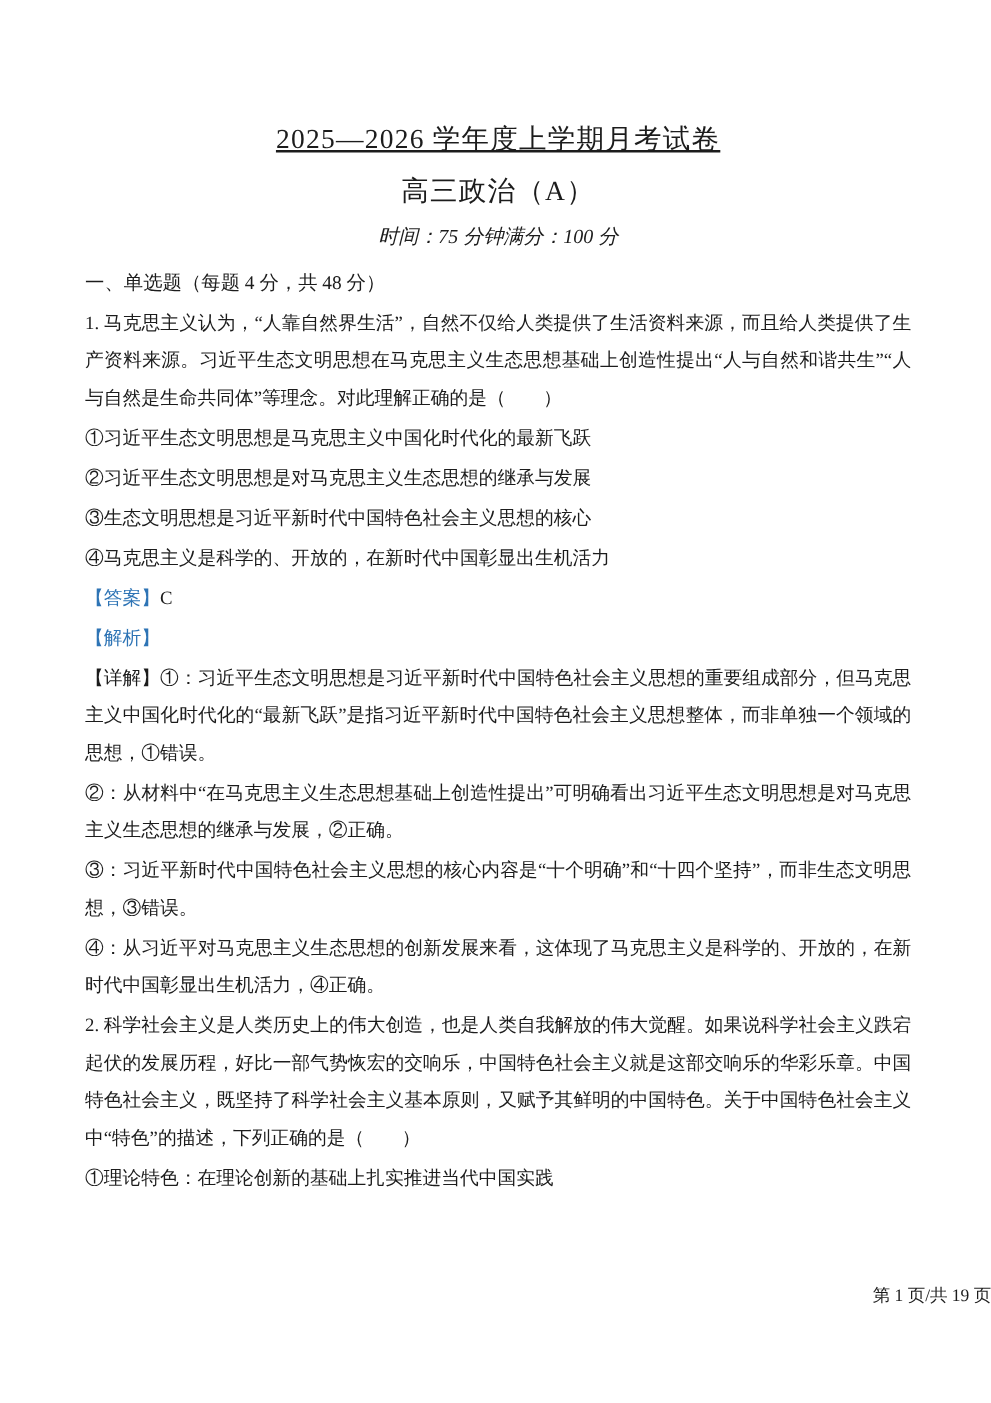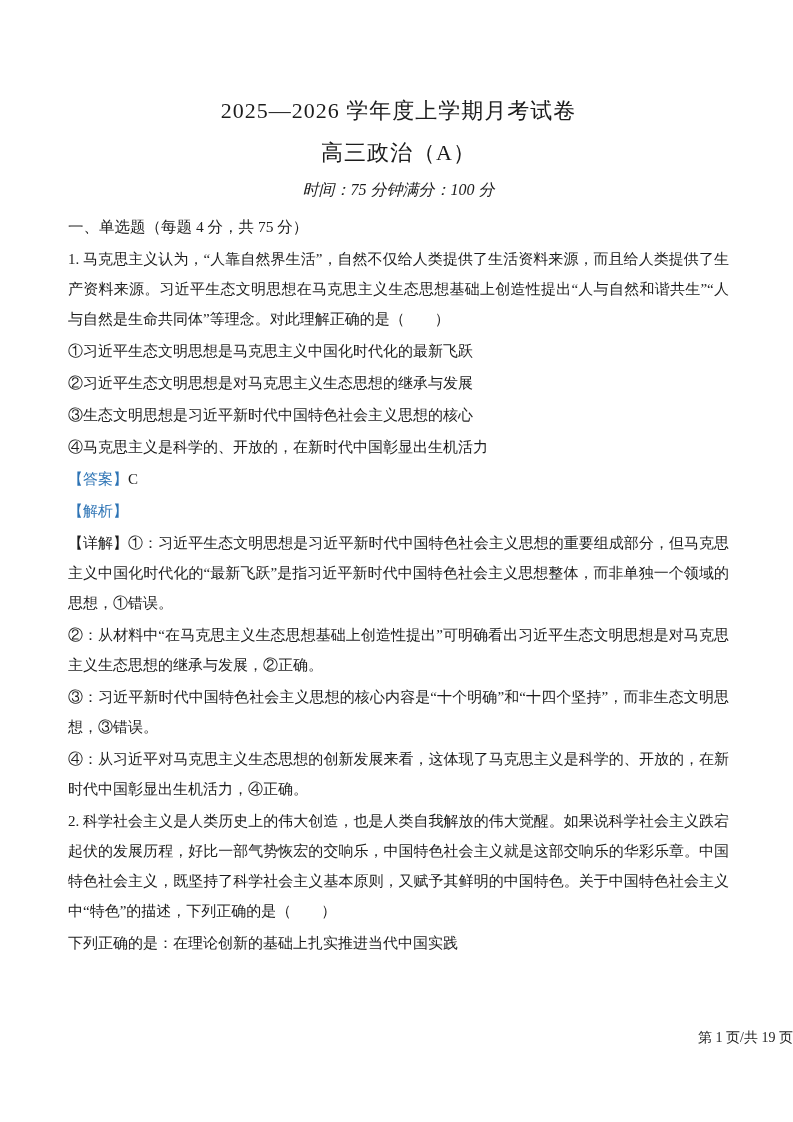--- a/index.html
+++ b/index.html
@@ -19,20 +19,21 @@
   .content {
     padding: 96px 64px 0 68px;
   }
   .doc-title {
     font-size: 22px;
     line-height: 30px;
     text-align: center;
     font-weight: 500;
     margin: 0 0 12px 0;
     letter-spacing: 1px;
+    text-decoration: underline;
   }
   .doc-subtitle {
     font-size: 22px;
     line-height: 30px;
     text-align: center;
     font-weight: 500;
     margin: 0 0 10px 0;
     letter-spacing: 1px;
   }
   .doc-meta {
@@ -89,21 +90,21 @@
 </head>
 <body>
 
 <div class="page">
   <div class="content">
 
     <h1 class="doc-title">2025—2026 学年度上学期月考试卷</h1>
     <h2 class="doc-subtitle">高三政治（A）</h2>
     <div class="doc-meta">时间：75 分钟满分：100 分</div>
 
-    <div class="section-header">一、单选题（每题 4 分，共 75 分）</div>
+    <div class="section-header">一、单选题（每题 4 分，共 48 分）</div>
 
     <p class="body-line">1. 马克思主义认为，“人靠自然界生活”，自然不仅给人类提供了生活资料来源，而且给人类提供了生产资料来源。习近平生态文明思想在马克思主义生态思想基础上创造性提出“人与自然和谐共生”“人与自然是生命共同体”等理念。对此理解正确的是（　　）</p>
 
     <p class="body-line no-justify">①习近平生态文明思想是马克思主义中国化时代化的最新飞跃</p>
     <p class="body-line no-justify">②习近平生态文明思想是对马克思主义生态思想的继承与发展</p>
     <p class="body-line no-justify">③生态文明思想是习近平新时代中国特色社会主义思想的核心</p>
     <p class="body-line no-justify">④马克思主义是科学的、开放的，在新时代中国彰显出生机活力</p>
 
 
     <div class="answer-line">
@@ -113,18 +114,18 @@
     <div class="analysis-line">
       <span class="blue">【解析】</span>
     </div>
 
     <p class="body-line">【详解】①：习近平生态文明思想是习近平新时代中国特色社会主义思想的重要组成部分，但马克思主义中国化时代化的“最新飞跃”是指习近平新时代中国特色社会主义思想整体，而非单独一个领域的思想，①错误。</p>
     <p class="body-line">②：从材料中“在马克思主义生态思想基础上创造性提出”可明确看出习近平生态文明思想是对马克思主义生态思想的继承与发展，②正确。</p>
     <p class="body-line">③：习近平新时代中国特色社会主义思想的核心内容是“十个明确”和“十四个坚持”，而非生态文明思想，③错误。</p>
     <p class="body-line">④：从习近平对马克思主义生态思想的创新发展来看，这体现了马克思主义是科学的、开放的，在新时代中国彰显出生机活力，④正确。</p>
 
     <p class="body-line q2-block">2. 科学社会主义是人类历史上的伟大创造，也是人类自我解放的伟大觉醒。如果说科学社会主义跌宕起伏的发展历程，好比一部气势恢宏的交响乐，中国特色社会主义就是这部交响乐的华彩乐章。中国特色社会主义，既坚持了科学社会主义基本原则，又赋予其鲜明的中国特色。关于中国特色社会主义中“特色”的描述，下列正确的是（　　）</p>
-    <p class="body-line no-justify">下列正确的是：在理论创新的基础上扎实推进当代中国实践</p>
+    <p class="body-line no-justify">①理论特色：在理论创新的基础上扎实推进当代中国实践</p>
 
   </div>
 
   <div class="page-footer">第 1 页/共 19 页</div>
 </div>
 
 </body></html>

